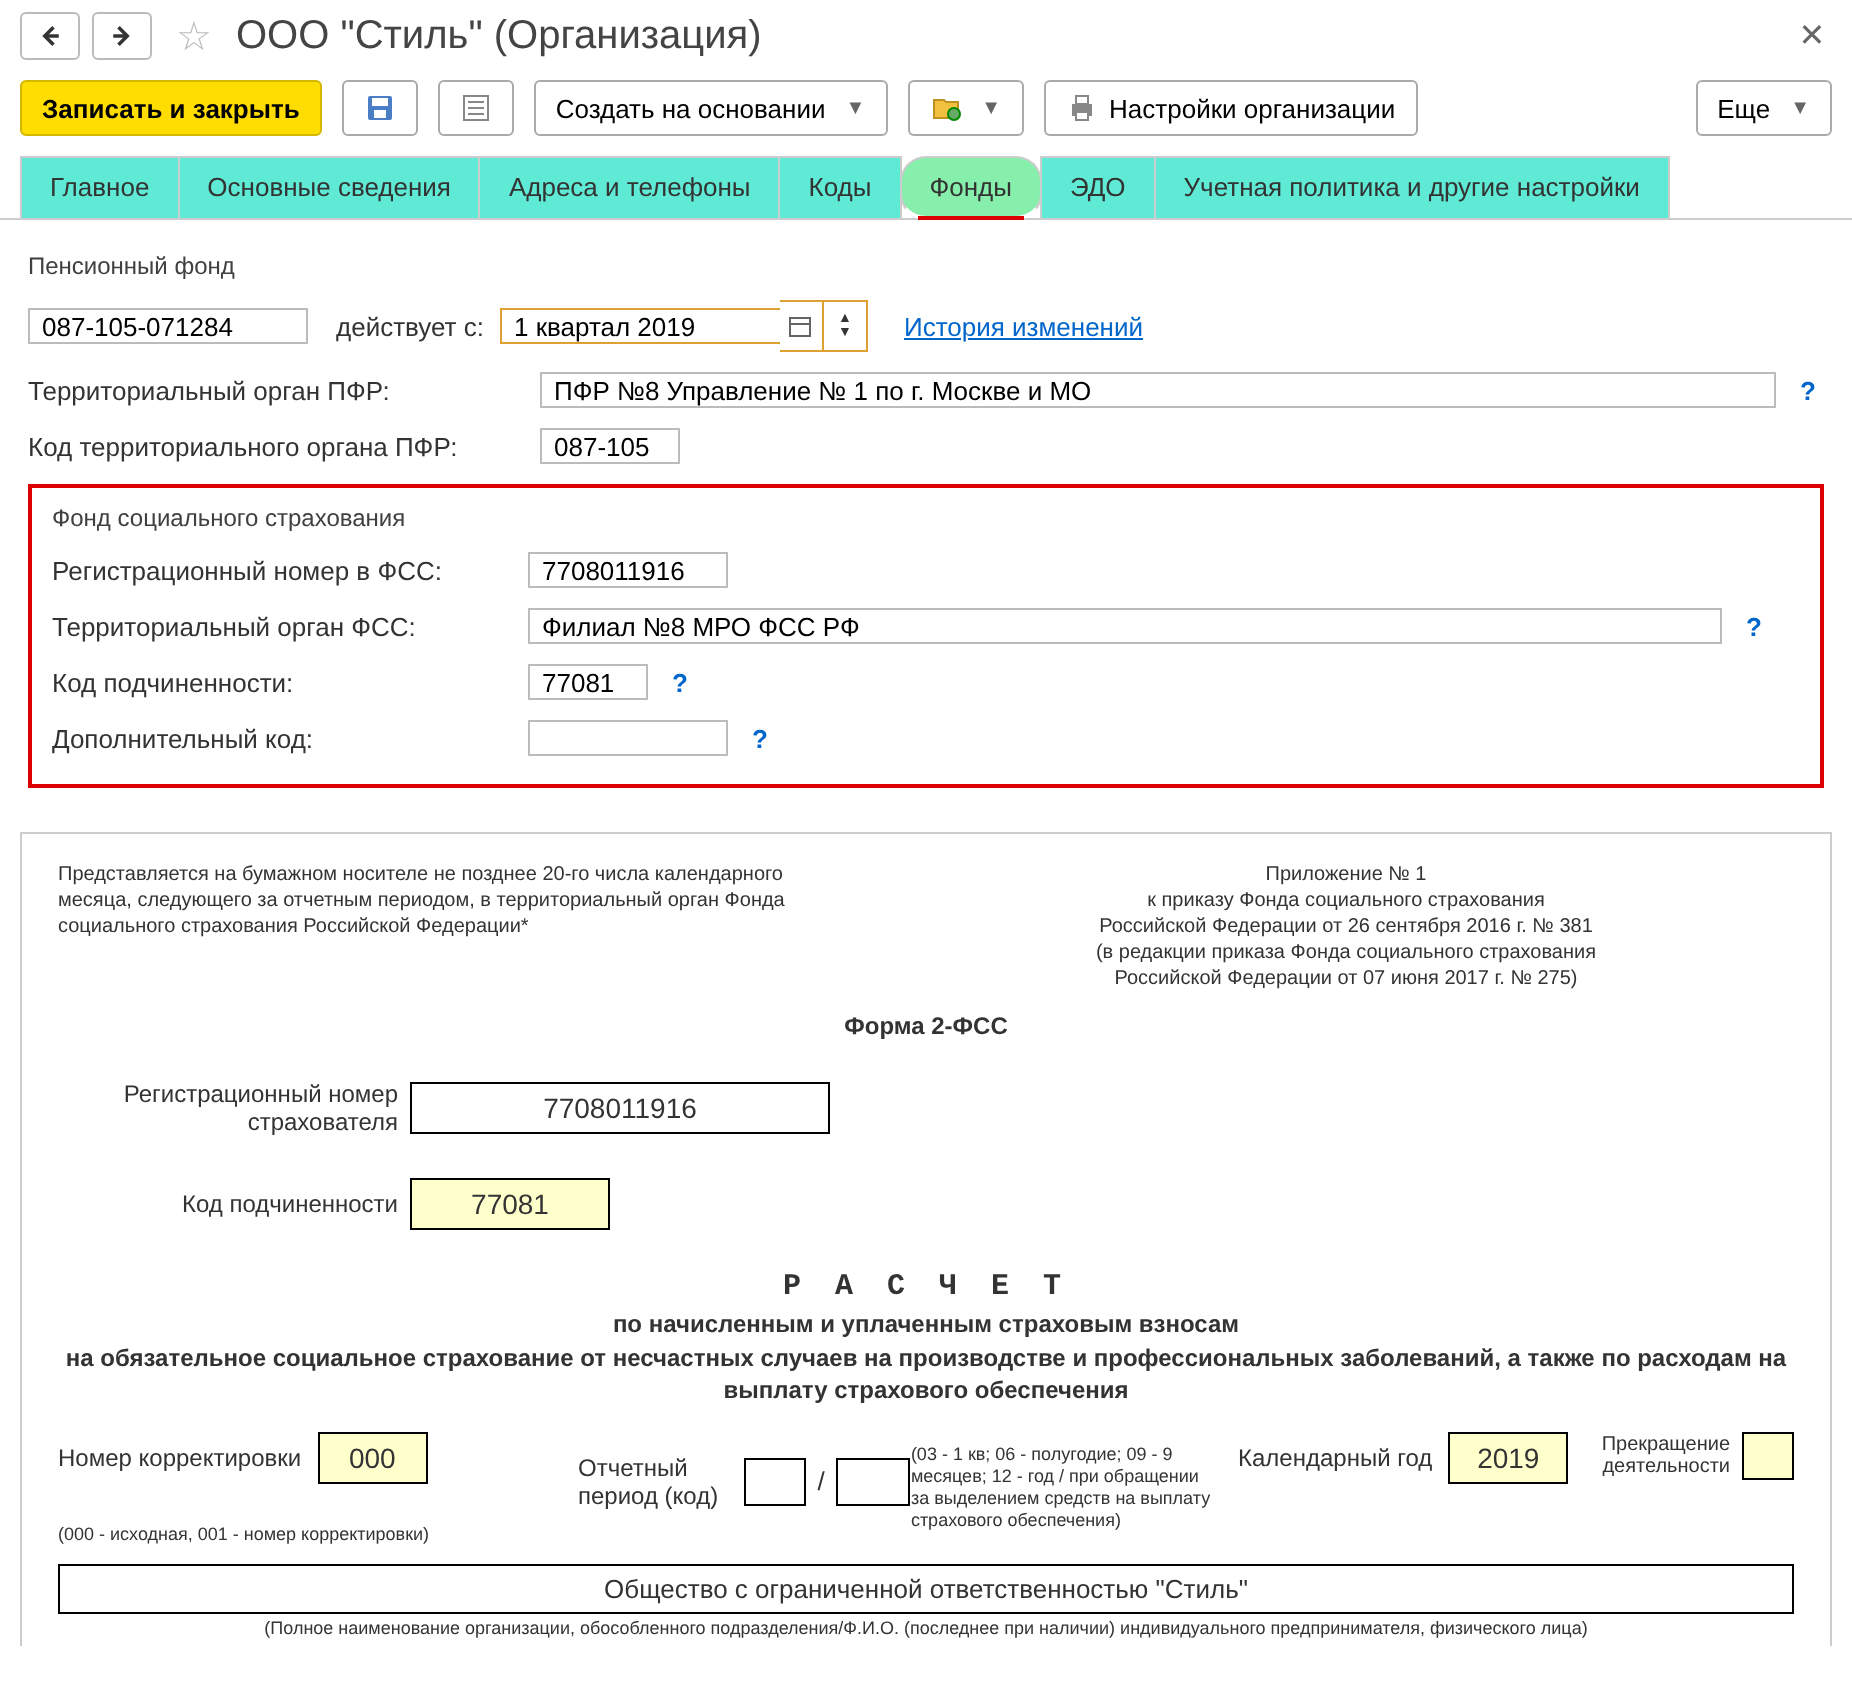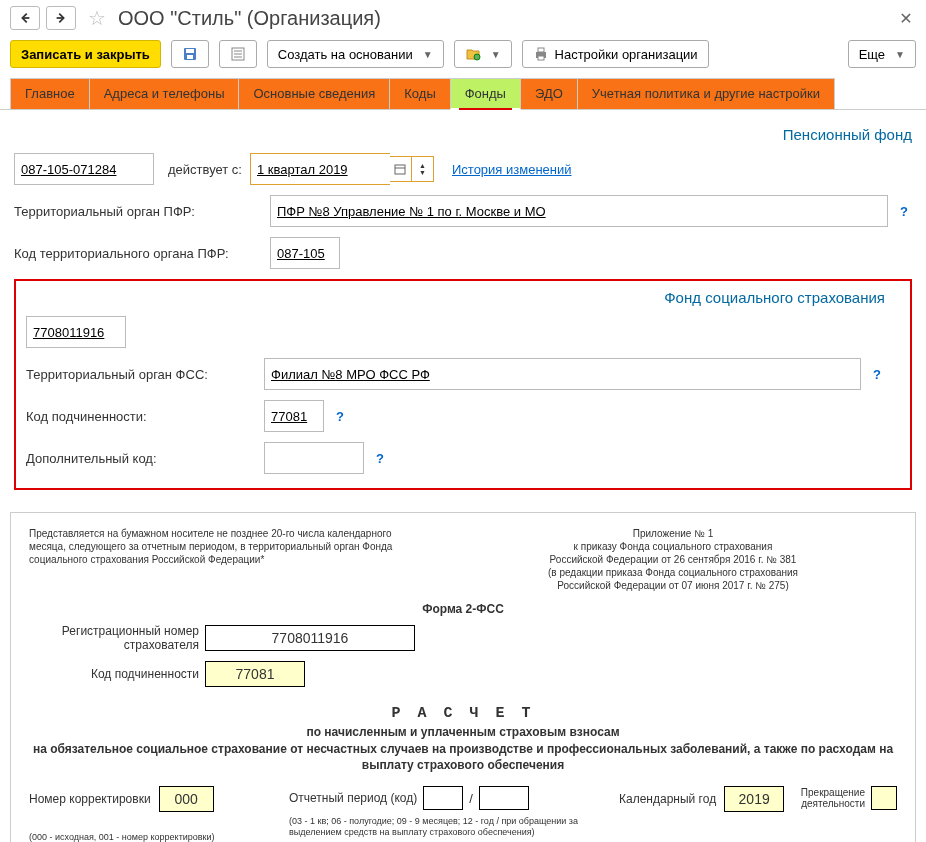--- a/index.html
+++ b/index.html
@@ -78,60 +78,59 @@
     display:flex;
     border-bottom:1px solid #ccc;
     padding:0 10px;
     gap:0;
   }
   .tab {
     padding:7px 14px;
     border:1px solid transparent;
     border-bottom:none;
     cursor:pointer;
-    background:#f97316;
+    background:#5eead4;
     border-color:#ccc;
     margin-right:-1px;
     position:relative;
   }
   .tab.active {
-    background:#bef264;
+    background:#86efac;
     border-bottom:2px solid #fff;
     margin-bottom:-1px;
+    border-radius:13px;
   }
   .tab.active::after{
     content:"";
     position:absolute;left:8px;right:8px;bottom:-2px;height:2px;background:#d00;
   }
   .form-area{
     padding:12px 14px;
   }
   .section-title{
-    color:#0369a1;
-    font-size:15px;
+    color:#404040;
+    font-size:12px;
     margin:4px 0 10px 0;
-    text-align:right;
   }
   .row{
     display:flex;
     align-items:center;
     margin-bottom:10px;
     gap:8px;
   }
   .lbl{
     width:248px;
     text-align:left;
   }
   .inp{
     border:1px solid #bbb;
     padding:4px 6px;
     font-size:13px;
-    height:32px;
+    height:18px;
     background:#fff;
-    text-decoration:underline;
   }
   .inp.wide{ flex:1; }
   .inp.orange { border:1px solid #e0a030; }
   .link{ color:#0066cc; text-decoration:underline; cursor:pointer; }
   .help{ color:#0066cc; font-weight:bold; cursor:pointer; width:16px;text-align:center;}
   .date-group{display:flex;align-items:center;}
   .date-btn{
     width:22px;height:26px;border:1px solid #e0a030;border-left:none;
     display:inline-flex;align-items:center;justify-content:center;font-size:10px;cursor:pointer;background:#fff;
   }
@@ -144,21 +143,21 @@
     margin:10px;
     border-top:1px solid #ccc;
     border-left:1px solid #ccc;
     border-right:1px solid #ccc;
     padding:14px 18px 4px 18px;
     font-family:Arial,sans-serif;
     position:relative;
   }
   .doc-note{font-size:10px;line-height:1.3;color:#333;}
   .doc-right{text-align:center;}
-  .doc-row{display:flex;align-items:center;margin:8px 0;gap:6px;}
+  .doc-row{display:flex;align-items:center;margin:20px 0;gap:6px;}
   .doc-lbl{text-align:right;}
   .doc-inp{border:1px solid #000;padding:4px 8px;font-size:14px;text-align:center;background:#fff;min-height:24px;}
   .doc-inp.yellow{background:#ffffcc;}
   .doc-title{text-align:center;font-size:15px;letter-spacing:4px;font-weight:bold;margin:18px 0 2px 0;font-family:Liberation Mono, monospace;}
   .doc-sub{text-align:center;font-size:12px;font-weight:bold;line-height:1.4;margin-bottom:12px;}
   .doc-line{display:flex;align-items:center;gap:10px;justify-content:flex-start;margin:10px 0;}
   .doc-small{font-size:9px;color:#333;}
   .doc-fullname{border:1px solid #000;padding:4px;text-align:center;font-size:13px;margin-top:6px;}
 </style>
 </head>
@@ -220,22 +219,22 @@
   </button>
   <span class="toolbar-spacer"></span>
   <button class="btn">
     <span>Еще</span>
     <span class="dropdown-caret">▼</span>
   </button>
 </div>
 
 <div class="tabs" id="tabs-container">
     <div class="tab">Главное</div>
+    <div class="tab">Основные сведения</div>
     <div class="tab">Адреса и телефоны</div>
-    <div class="tab">Основные сведения</div>
     <div class="tab">Коды</div>
     <div class="tab active">Фонды</div>
     <div class="tab">ЭДО</div>
     <div class="tab">Учетная политика и другие настройки</div>
   </div>
 
 <div class="form-area">
 
   <div class="section-title">Пенсионный фонд</div>
 
@@ -266,20 +265,21 @@
 
   <div class="row">
     <span class="lbl">Код территориального органа ПФР:</span>
     <input class="inp" style="width: 70px;" value="087-105">
   </div>
 
   <div class="fss-box">
     <div class="section-title" style="margin-top:0">Фонд социального страхования</div>
 
     <div class="row">
+      <span class="lbl" style="width:230px">Регистрационный номер в ФСС:</span>
       <input class="inp" style="width: 100px;" value="7708011916">
     </div>
     <div class="row">
       <span class="lbl" style="width:230px">Территориальный орган ФСС:</span>
       <input class="inp wide" value="Филиал №8 МРО ФСС РФ" style="">
       <span class="help">?</span>
     </div>
     <div class="row">
       <span class="lbl" style="width:230px">Код подчиненности:</span>
       <input class="inp" style="width: 60px;" value="77081">
@@ -319,21 +319,21 @@
 
   <div class="doc-line" style="align-items:flex-start">
     <div style="display:flex;flex-direction:column;align-items:flex-start;width:250px">
       <div style="display:flex;align-items:center;gap:8px">
         <span style="font-size:12px">Номер корректировки</span>
         <span class="doc-inp yellow" style="width:55px">000</span>
       </div>
       <div class="doc-small" style="margin-top:20px">(000 - исходная, 001 - номер корректировки)</div>
     </div>
 
-    <div style="display:flex;flex-direction:column;width:320px">
+    <div style="display:flex;width:320px">
       <div style="display:flex;align-items:center;gap:6px">
         <span style="font-size:12px">Отчетный период (код)</span>
         <span class="doc-inp" style="width:40px"></span>
         <span>/</span>
         <span class="doc-inp" style="width:50px"></span>
       </div>
       <div class="doc-small" style="margin-top:6px;line-height:1.2">(03 - 1 кв; 06 - полугодие; 09 - 9 месяцев; 12 - год / при обращении за выделением средств на выплату страхового обеспечения)</div>
     </div>
 
     <div style="display:flex;align-items:center;gap:8px">

